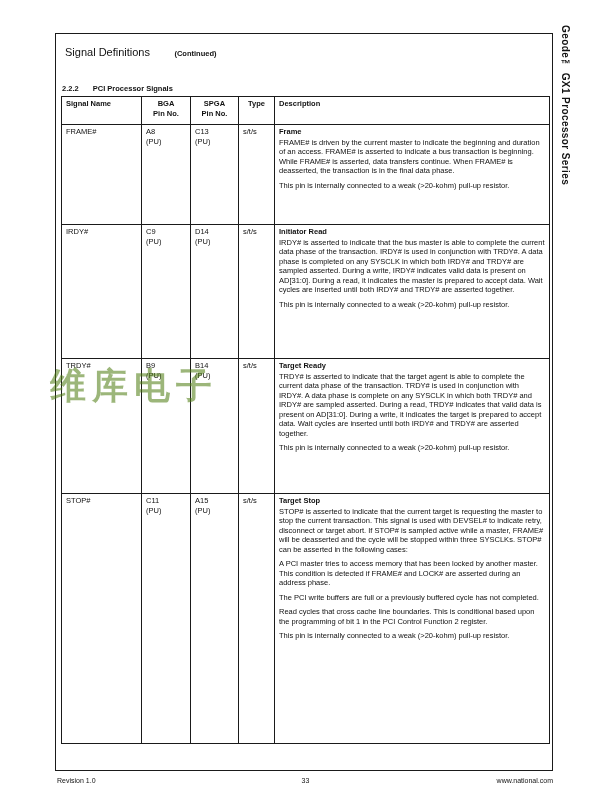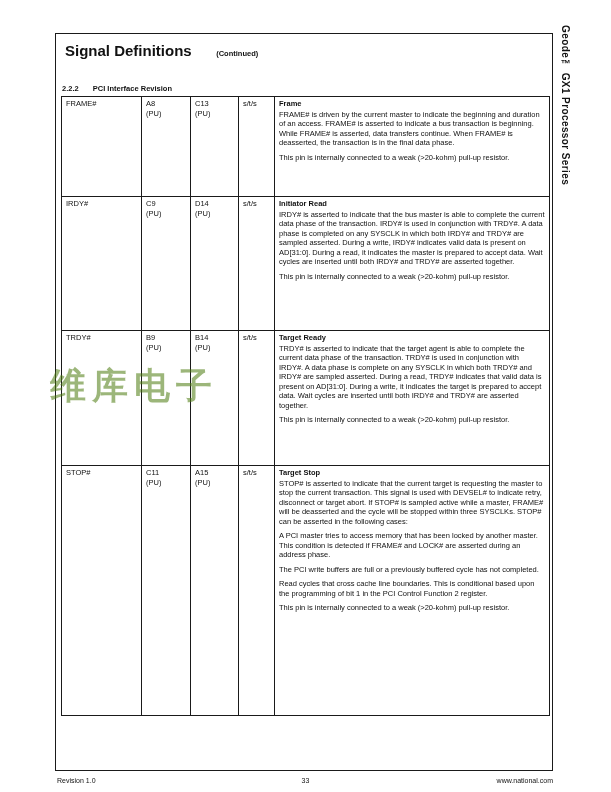--- a/index.html
+++ b/index.html
@@ -9,21 +9,21 @@
     -webkit-font-smoothing:antialiased;
   }
   .page{position:absolute;inset:0;background:#fff;overflow:hidden;}
 
   
   .content-box{
     position:absolute;left:55px;top:33px;width:496px;height:736px;
     border:1px solid #1a1a1a;background:#fff;
   }
   .box-title{position:absolute;left:9px;top:8px;white-space:nowrap;}
-  .box-title .main{font-size:15px;font-weight:bold;}
+  .box-title .main{font-size:11px;font-weight:normal;}
   .box-title .cont{font-size:7.5px;font-weight:bold;margin-left:20px;}
 
   .section-heading{position:absolute;left:6px;top:50px;font-size:7.5px;font-weight:bold;}
   .section-heading .num{margin-right:12px;}
 
   
   table.sig{
     position:absolute;left:5px;top:62px;width:488px;
     border-collapse:collapse;table-layout:fixed;
     font-size:7.5px;line-height:9.5px;
@@ -77,32 +77,45 @@
 
   <div class="content-box">
 
     <div class="box-title">
       <span class="main">Signal Definitions</span>
       <span class="cont">(Continued)</span>
     </div>
 
     <div class="section-heading">
       <span class="num">2.2.2</span>
-      <span class="ttl">PCI Interface Revision</span>
+      <span class="ttl">PCI Processor Signals</span>
     </div>
 
     <table class="sig">
       <colgroup>
         <col class="c-sig">
           <col class="c-bga">
           <col class="c-spga">
           <col class="c-type">
           <col class="c-desc">
       </colgroup>
       <tbody>
+        <tr class="hdr">
+          <th class="h-sig">Signal Name</th>
+          <th class="h-pin">
+            <div>BGA</div>
+            <div>Pin No.</div>
+          </th>
+          <th class="h-pin">
+            <div>SPGA</div>
+            <div>Pin No.</div>
+          </th>
+          <th class="h-type">Type</th>
+          <th class="h-desc">Description</th>
+        </tr>
 
         <tr class="r0">
           <td>FRAME#</td>
           <td class="pin">
             <div>A8</div>
             <div>(PU)</div>
           </td>
           <td class="pin">
             <div>C13</div>
             <div>(PU)</div>

